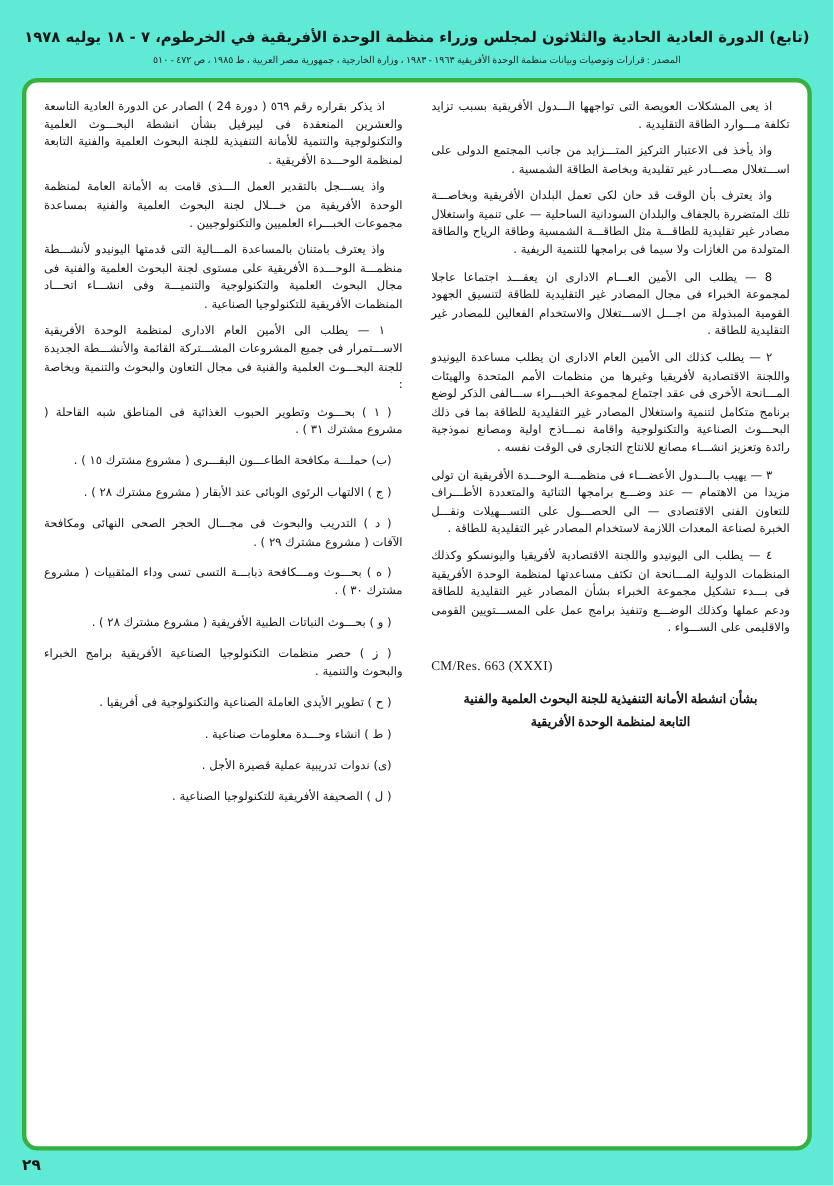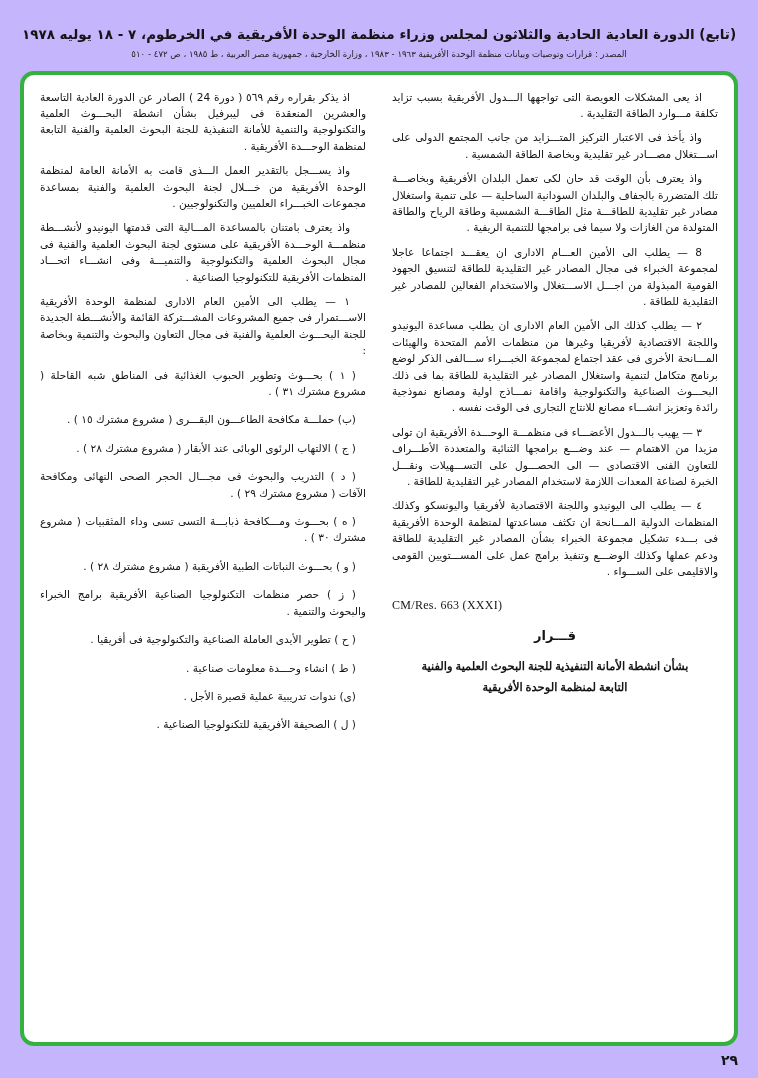--- a/index.html
+++ b/index.html
@@ -14,36 +14,37 @@
     font-family: "DejaVu Sans", sans-serif;
     color: #151515;
   }
   .page {
     box-sizing: border-box;
     width: 758px;
     height: 1078px;
     padding: 26px 20px 8px 20px;
     display: flex;
     flex-direction: column;
-    background: #c4b5fd;
+    background: #5eead4;
   }
   .page-header {
     direction: rtl;
     text-align: center;
     flex: 0 0 auto;
   }
   .page-header .title {
     font-weight: bold;
     font-size: 13.5px;
     line-height: 1.3;
   }
   .page-header .source {
     font-size: 8.6px;
     margin-top: 5px;
     color: #222;
+    font-family: Liberation Serif, serif;
   }
   .green-box {
     flex: 1 1 auto;
     margin-top: 12px;
     border: 4px solid #35b13f;
     border-radius: 14px;
     padding: 14px 16px;
     box-sizing: border-box;
     overflow: hidden;
     background: #ffffff;
@@ -87,21 +88,21 @@
     text-align: center;
     font-weight: bold;
     font-size: 11.5px;
     line-height: 1.8;
     max-width: 86%;
     margin: 0 auto 4px auto;
     font-family: Liberation Serif, serif;
   }
   .page-footer {
     flex: 0 0 auto;
-    text-align: right;
+    text-align: left;
     direction: rtl;
   }
   .page-footer .page-number {
     font-weight: bold;
     font-size: 14px;
     padding: 6px 0 2px 0;
   }
 </style>
 </head>
 <body>
@@ -119,21 +120,20 @@
       <section class="col" lang="ar">
         <p>اذ يعى المشكلات العويصة التى تواجهها الـــدول الأفريقية بسبب تزايد تكلفة مـــوارد الطاقة التقليدية .</p>
         <p>واذ يأخذ فى الاعتبار التركيز المتـــزايد من جانب المجتمع الدولى على اســـتغلال مصـــادر غير تقليدية وبخاصة الطاقة الشمسية .</p>
         <p>واذ يعترف بأن الوقت قد حان لكى تعمل البلدان الأفريقية وبخاصـــة تلك المتضررة بالجفاف والبلدان السودانية الساحلية — على تنمية واستغلال مصادر غير تقليدية للطاقـــة مثل الطاقـــة الشمسية وطاقة الرياح والطاقة المتولدة من الغازات ولا سيما فى برامجها للتنمية الريفية .</p>
         <p>8 — يطلب الى الأمين العـــام الادارى ان يعقـــد اجتماعا عاجلا لمجموعة الخبراء فى مجال المصادر غير التقليدية للطاقة لتنسيق الجهود القومية المبذولة من اجـــل الاســـتغلال والاستخدام الفعالين للمصادر غير التقليدية للطاقة .</p>
         <p>٢ — يطلب كذلك الى الأمين العام الادارى ان يطلب مساعدة اليونيدو واللجنة الاقتصادية لأفريقيا وغيرها من منظمات الأمم المتحدة والهيئات المـــانحة الأخرى فى عقد اجتماع لمجموعة الخبـــراء ســـالفى الذكر لوضع برنامج متكامل لتنمية واستغلال المصادر غير التقليدية للطاقة بما فى ذلك البحـــوث الصناعية والتكنولوجية واقامة نمـــاذج اولية ومصانع نموذجية رائدة وتعزيز انشـــاء مصانع للانتاج التجارى فى الوقت نفسه .</p>
         <p>٣ — يهيب بالـــدول الأعضـــاء فى منظمـــة الوحـــدة الأفريقية ان تولى مزيدا من الاهتمام — عند وضـــع برامجها الثنائية والمتعددة الأطـــراف للتعاون الفنى الاقتصادى — الى الحصـــول على التســـهيلات ونقـــل الخبرة لصناعة المعدات اللازمة لاستخدام المصادر غير التقليدية للطاقة .</p>
         <p>٤ — يطلب الى اليونيدو واللجنة الاقتصادية لأفريقيا واليونسكو وكذلك المنظمات الدولية المـــانحة ان تكثف مساعدتها لمنظمة الوحدة الأفريقية فى بـــدء تشكيل مجموعة الخبراء بشأن المصادر غير التقليدية للطاقة ودعم عملها وكذلك الوضـــع وتنفيذ برامج عمل على المســـتويين القومى والاقليمى على الســـواء .</p>
 
         <div class="res-ref">CM/Res. 663 (XXXI)</div>
-        <div class="res-heading">قـــرار</div>
         <div class="res-subject">بشأن انشطة الأمانة التنفيذية للجنة البحوث العلمية والفنية التابعة لمنظمة الوحدة الأفريقية</div>
       </section>
 
       <section class="col" lang="ar">
         <p>اذ يذكر بقراره رقم ٥٦٩ ( دورة 24 ) الصادر عن الدورة العادية التاسعة والعشرين المنعقدة فى ليبرفيل بشأن انشطة البحـــوث العلمية والتكنولوجية والتنمية للأمانة التنفيذية للجنة البحوث العلمية والفنية التابعة لمنظمة الوحـــدة الأفريقية .</p>
         <p>واذ يســـجل بالتقدير العمل الـــذى قامت به الأمانة العامة لمنظمة الوحدة الأفريقية من خـــلال لجنة البحوث العلمية والفنية بمساعدة مجموعات الخبـــراء العلميين والتكنولوجيين .</p>
         <p>واذ يعترف بامتنان بالمساعدة المـــالية التى قدمتها اليونيدو لأنشـــطة منظمـــة الوحـــدة الأفريقية على مستوى لجنة البحوث العلمية والفنية فى مجال البحوث العلمية والتكنولوجية والتنميـــة وفى انشـــاء اتحـــاد المنظمات الأفريقية للتكنولوجيا الصناعية .</p>
         <p>١ — يطلب الى الأمين العام الادارى لمنظمة الوحدة الأفريقية الاســـتمرار فى جميع المشروعات المشـــتركة القائمة والأنشـــطة الجديدة للجنة البحـــوث العلمية والفنية فى مجال التعاون والبحوث والتنمية وبخاصة :</p>
 
         <p class="list-item">( ١ ) بحـــوث وتطوير الحبوب الغذائية فى المناطق شبه القاحلة ( مشروع مشترك ٣١ ) .</p>

